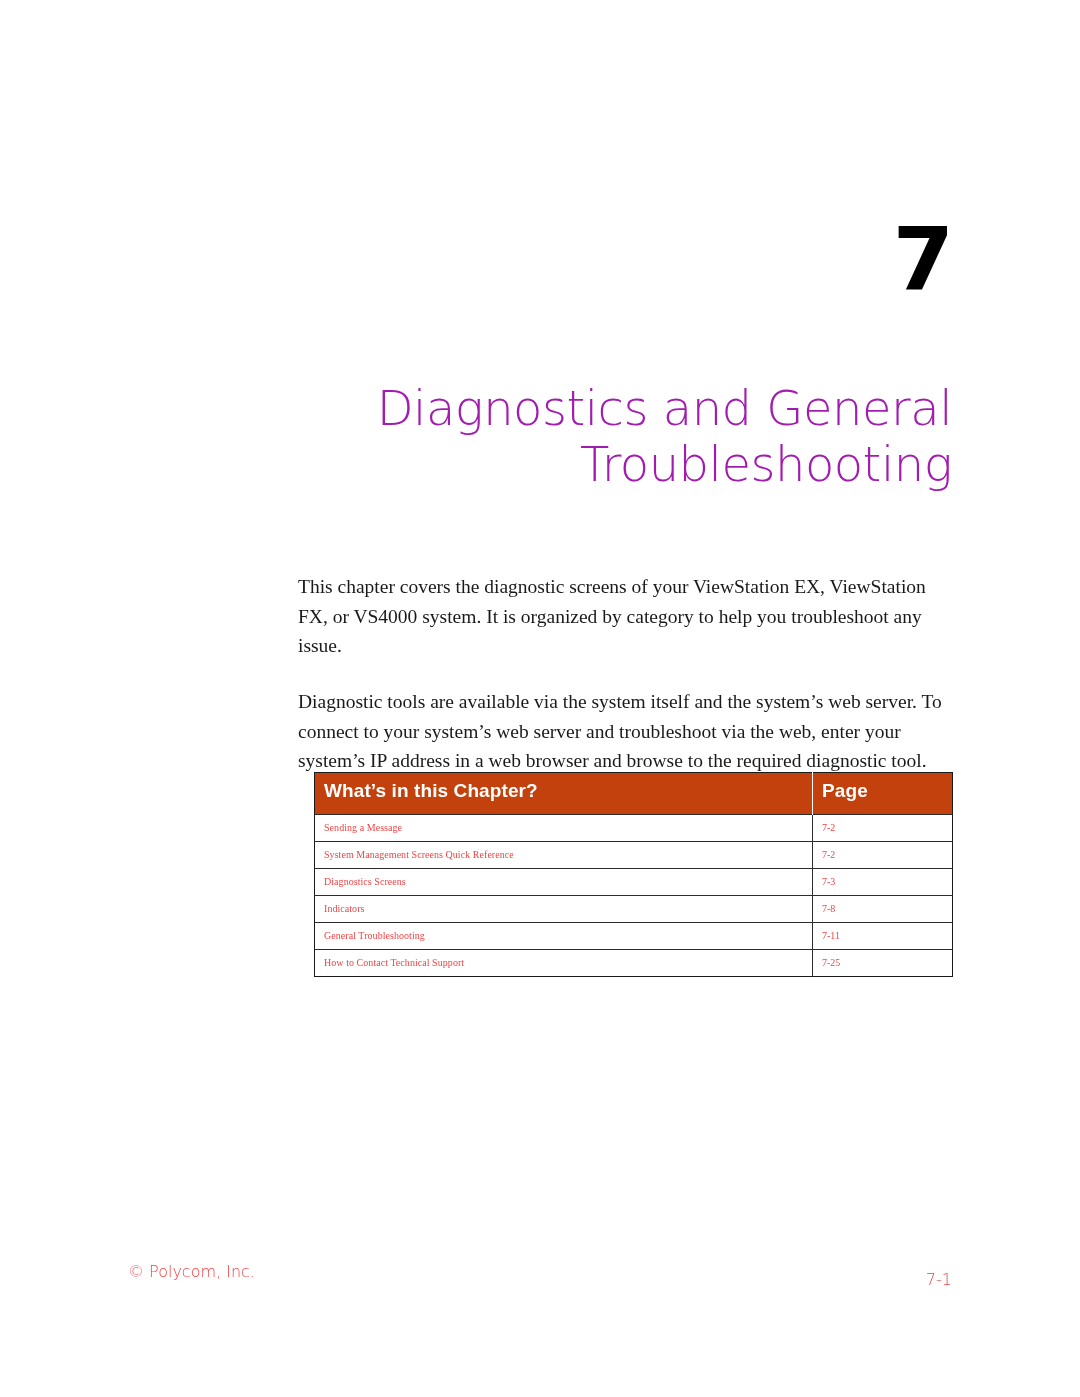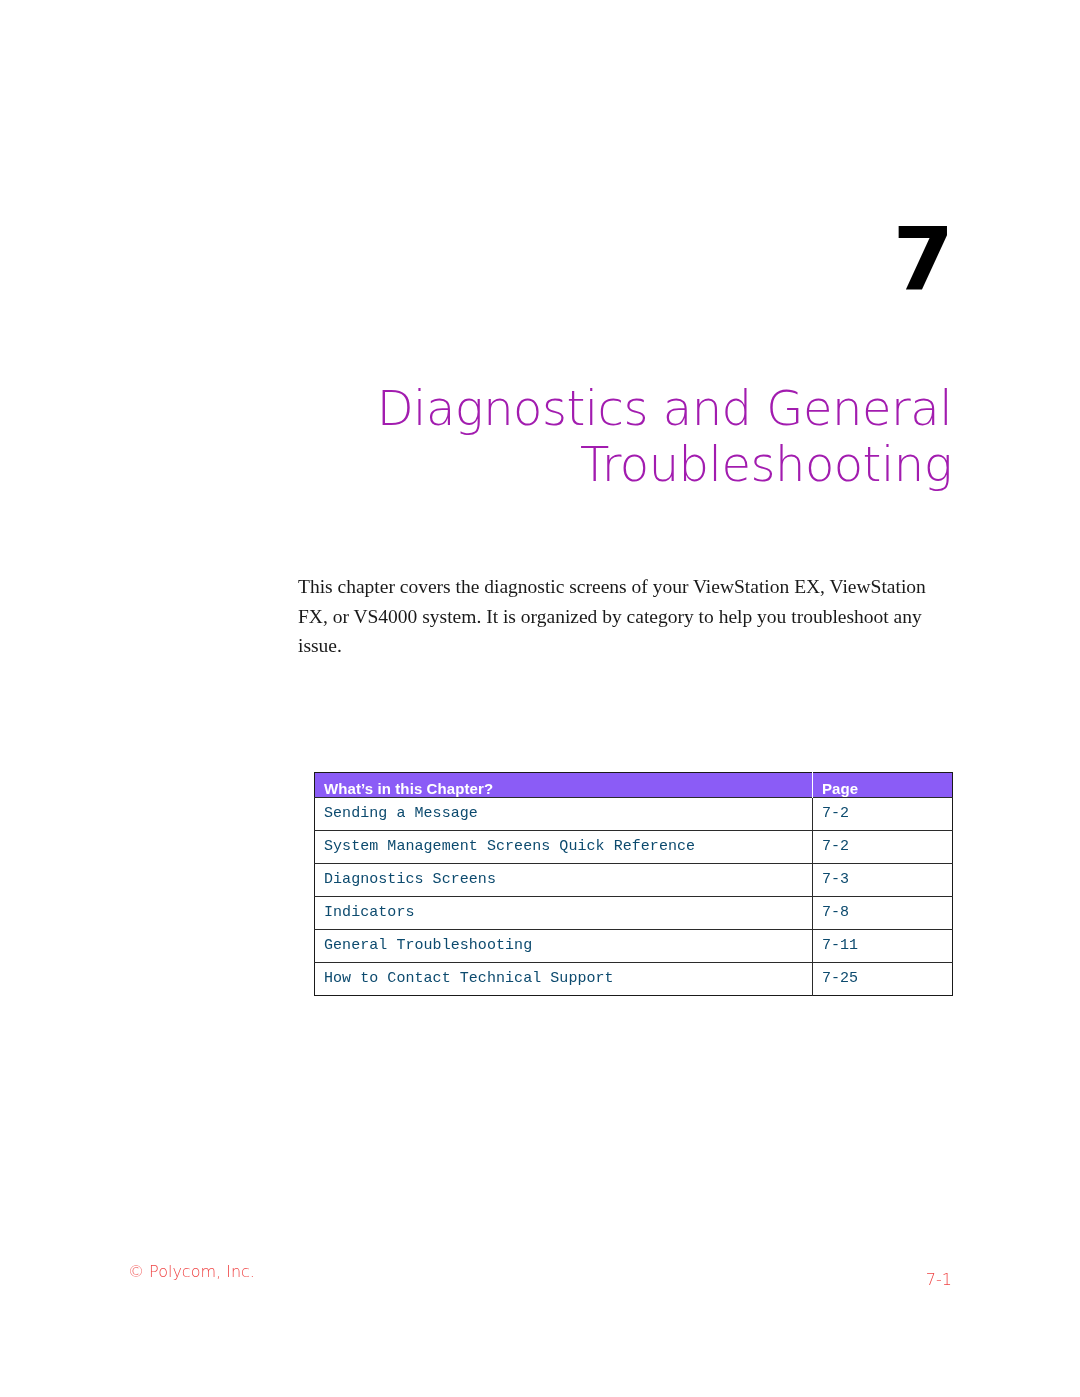--- a/index.html
+++ b/index.html
@@ -81,39 +81,39 @@
     top: 772px;
     width: 638px;
     border-collapse: collapse;
     table-layout: fixed;
     border: 1px solid #1a1a1a;
   }
   .toc-table col.c-topic { width: 498px; }
   .toc-table col.c-page  { width: 140px; }
 
   .toc-table thead th {
-    background: #8b5cf6;
+    background: #c2410c;
     color: #ffffff;
     font-family: "Liberation Sans", sans-serif;
     font-weight: bold;
-    font-size: 15px;
+    font-size: 19px;
     text-align: left;
-    padding: 7px 9px 0 9px;
+    padding: 7px 9px 12px 9px;
     border-right: 1px solid #ffffff;
     letter-spacing: 0.1px;
   }
   .toc-table thead th:last-child {
     border-right: none;
     margin-left: 24px;
   }
 
   .toc-table tbody td {
-    font-family: Liberation Mono, monospace;
-    font-size: 15px;
-    color: #0c4a6e;
+    font-family: Liberation Serif, serif;
+    font-size: 10px;
+    color: #ef4444;
     padding: 7px 9px 8px 9px;
     border-top: 1px solid #2b2b2b;
     border-right: 1px solid #2b2b2b;
     background: #ffffff;
     white-space: nowrap;
     overflow: hidden;
   }
   .toc-table tbody td:last-child {
     border-right: none;
     margin-top: 31px;
@@ -152,20 +152,21 @@
 
   <div class="chapter-number">7</div>
 
   <h1 class="chapter-title">
     <span class="tline">Diagnostics and General</span>
     <span class="tline">Troubleshooting</span>
   </h1>
 
   <div class="intro">
     <p>This chapter covers the diagnostic screens of your ViewStation EX, ViewStation FX, or VS4000 system. It is organized by category to help you troubleshoot any issue.</p>
+    <p>Diagnostic tools are available via the system itself and the system’s web server. To connect to your system’s web server and troubleshoot via the web, enter your system’s IP address in a web browser and browse to the required diagnostic tool.</p>
   </div>
 
   <table class="toc-table">
     <colgroup>
       <col class="c-topic">
       <col class="c-page">
     </colgroup>
     <thead>
       <tr>
         <th>What’s in this Chapter?</th>

